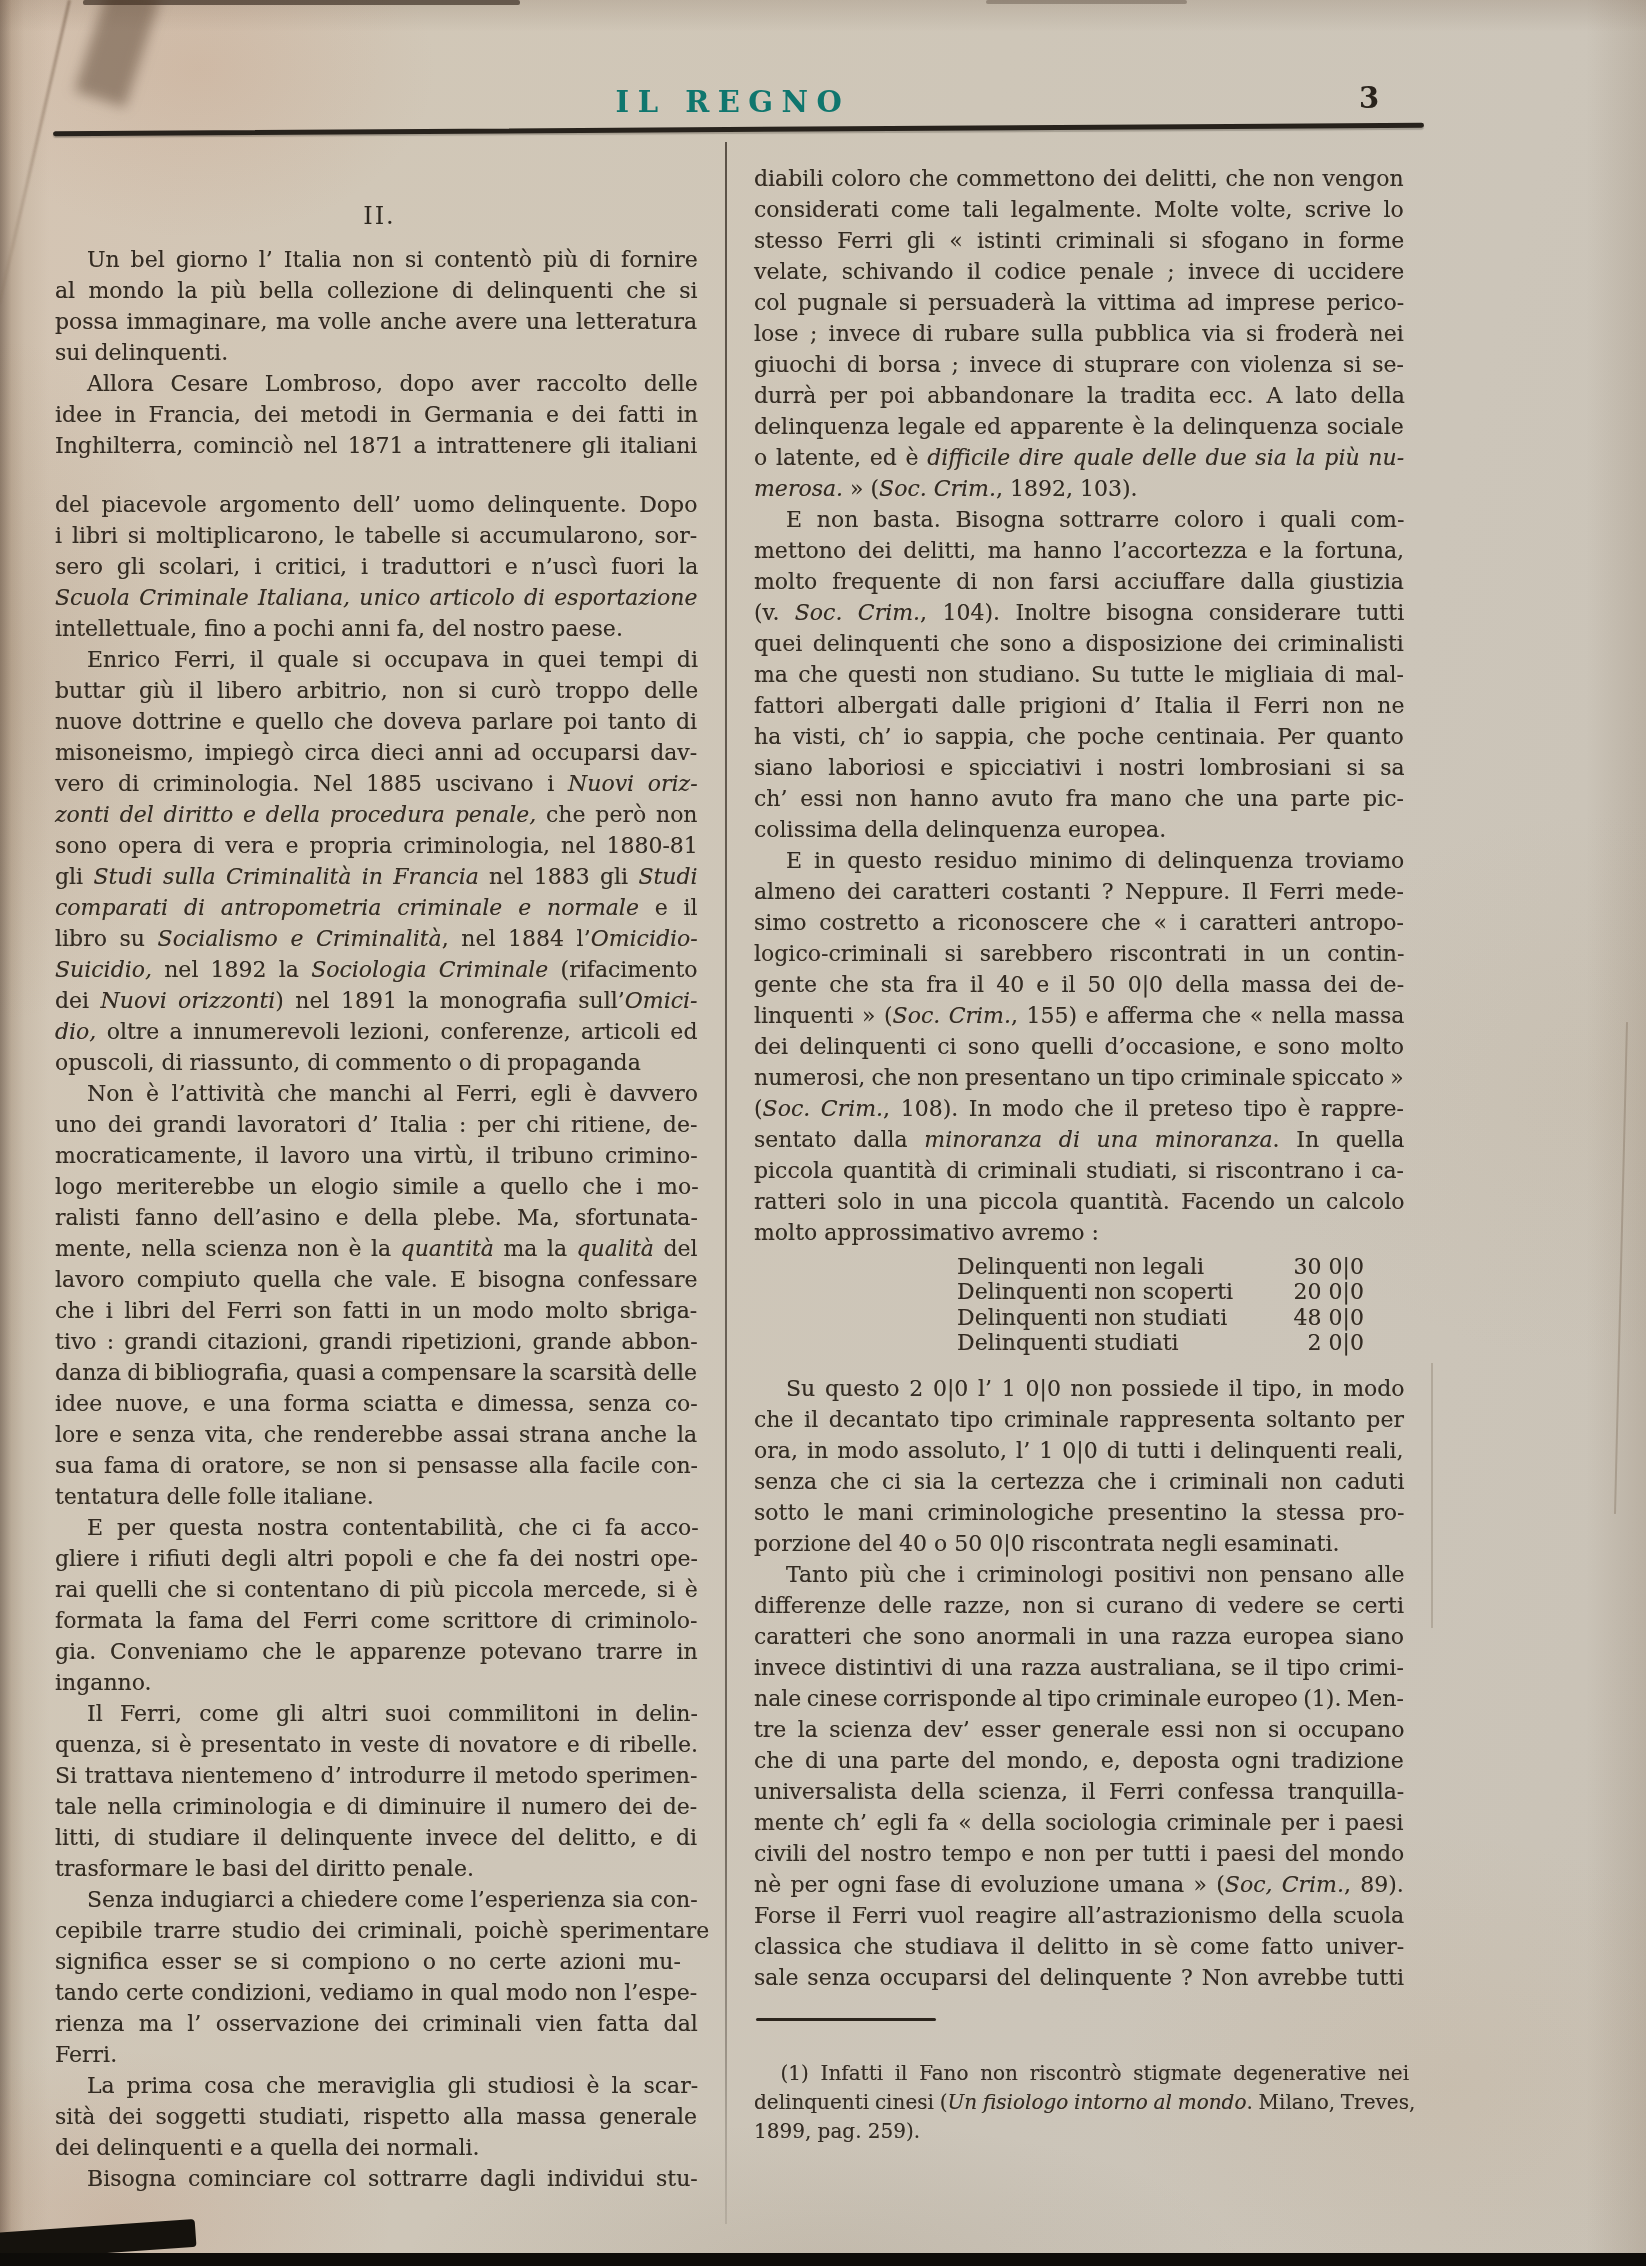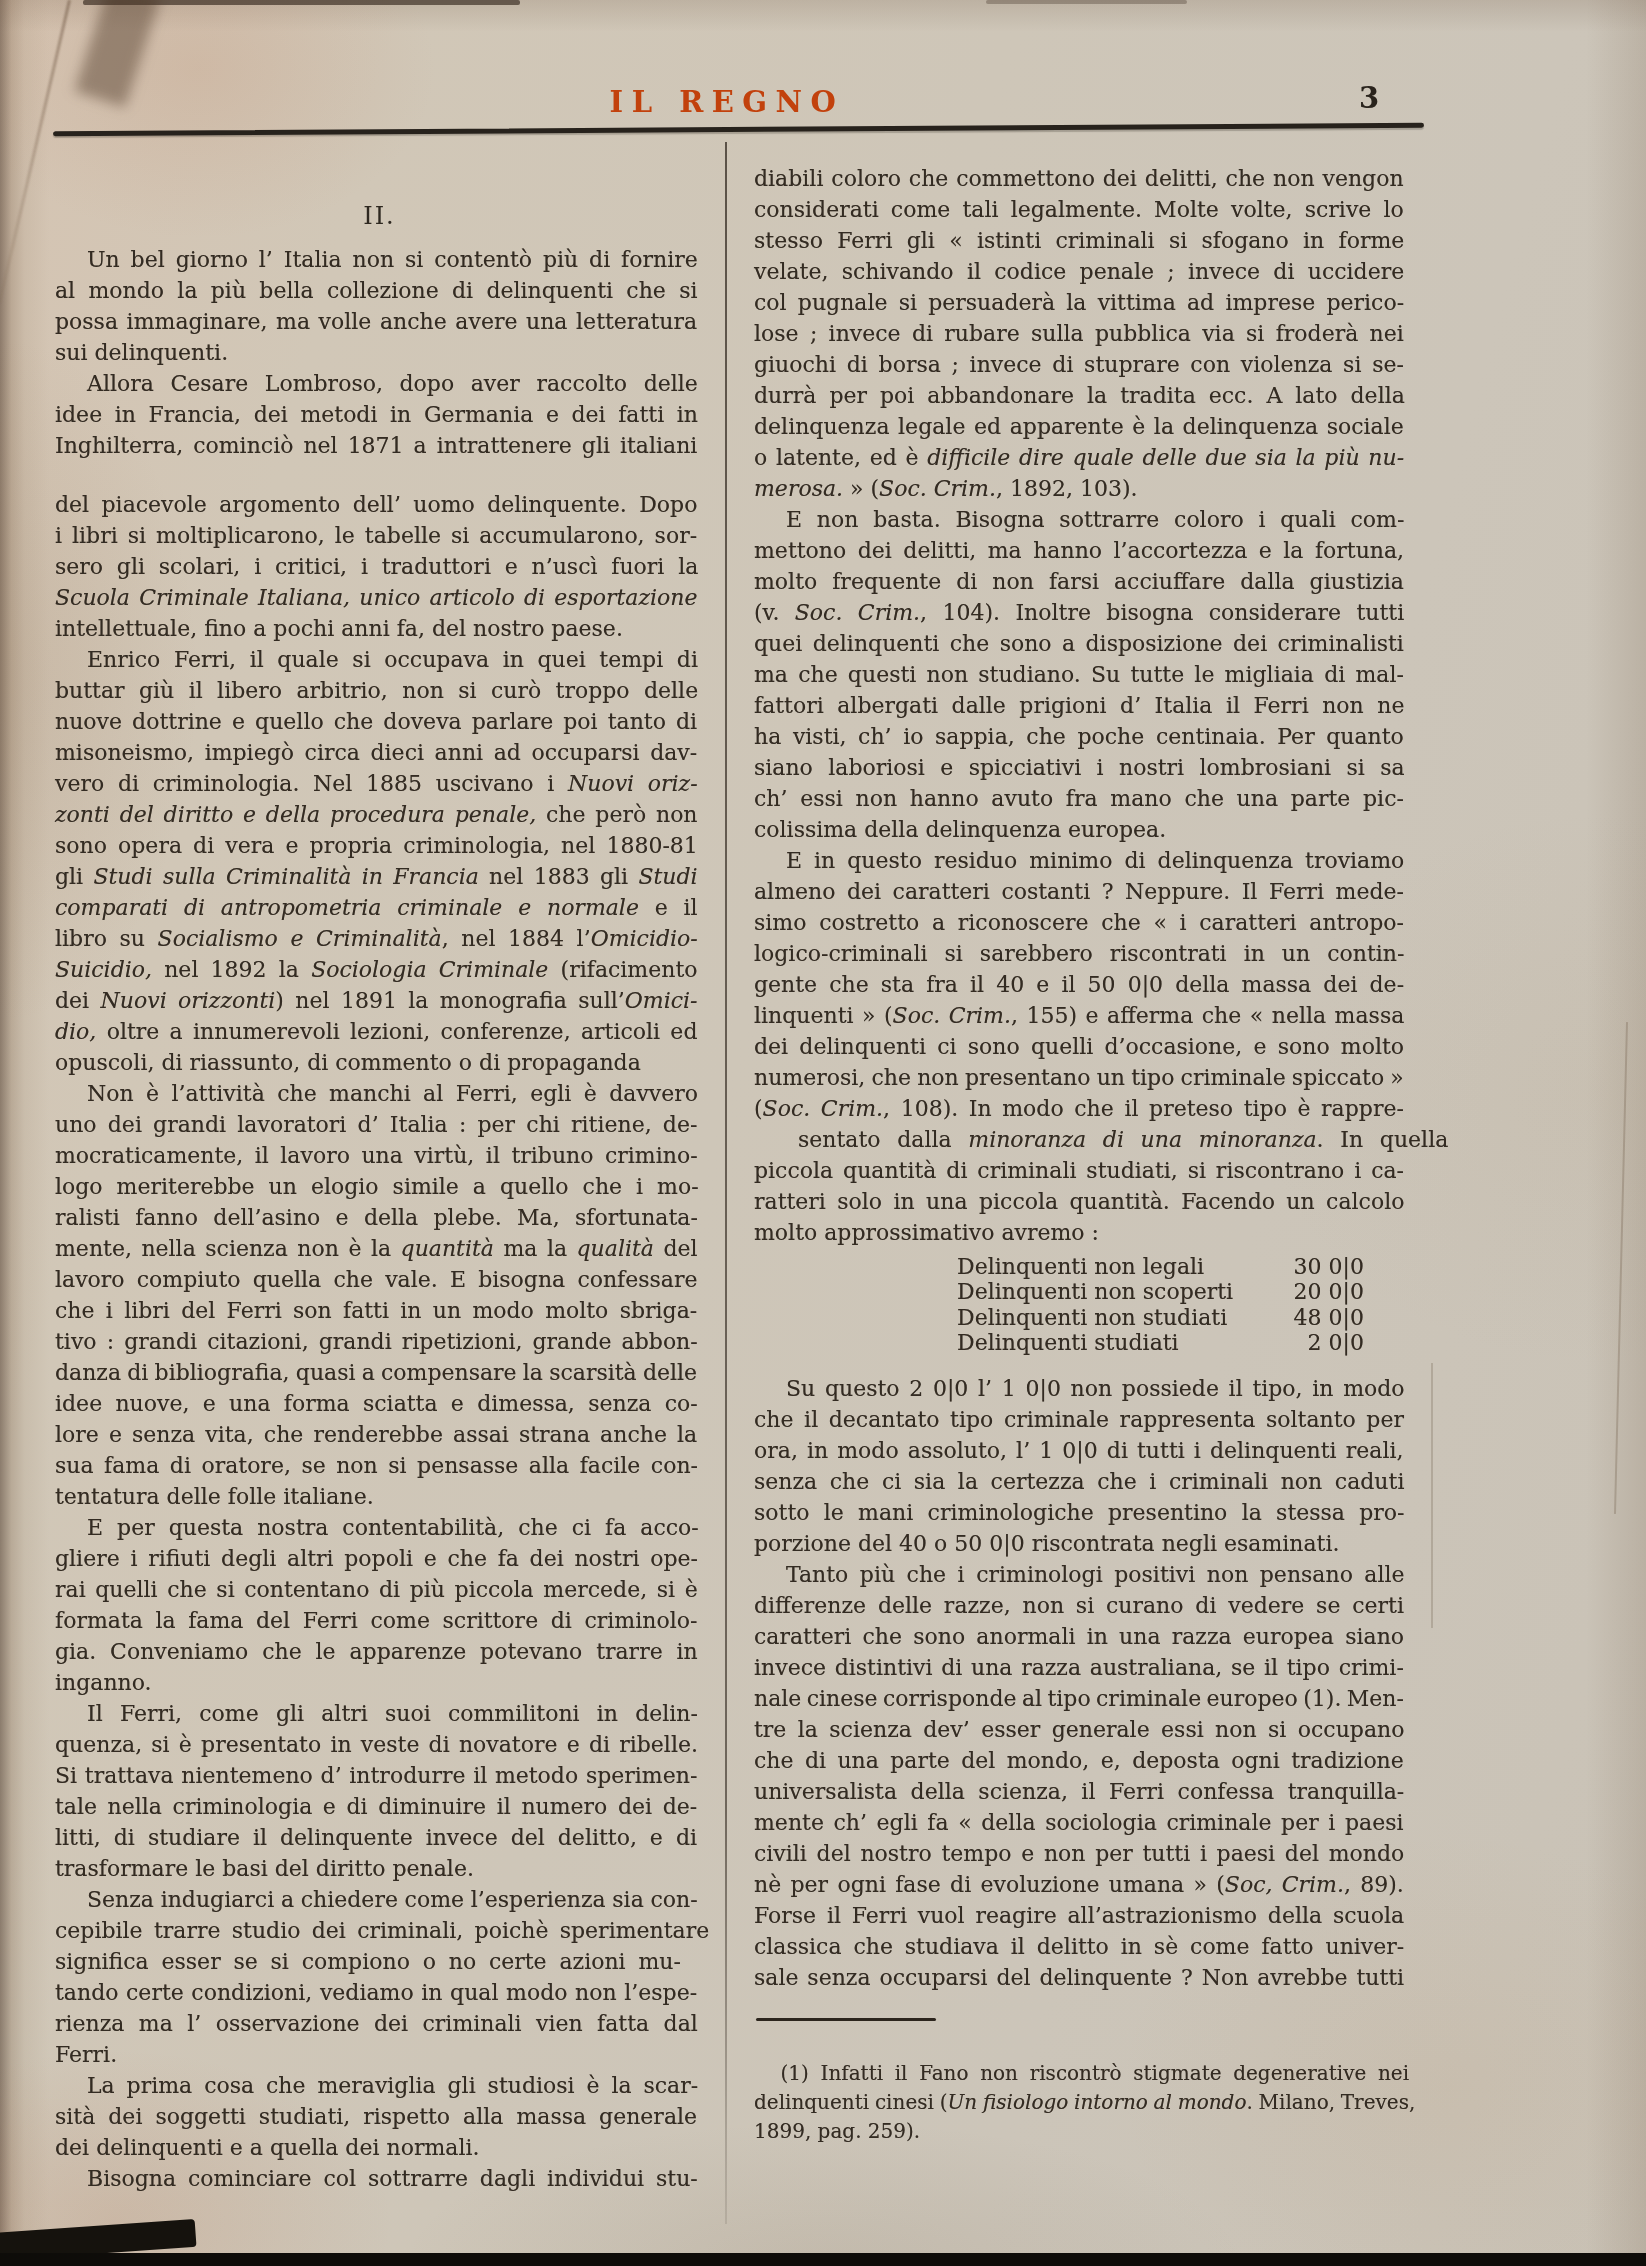--- a/index.html
+++ b/index.html
@@ -25,22 +25,22 @@
   .crease-left{position:absolute;left:68px;top:0;width:2.8px;height:312px;
       background:linear-gradient(180deg,rgba(90,65,45,.45),rgba(120,95,70,.10));
       transform:rotate(13deg);transform-origin:top center;filter:blur(0.9px);}
   .crease-right{position:absolute;left:1620px;top:1022px;width:1.9px;height:492px;
       background:rgba(110,90,70,.30);transform:rotate(1.4deg);filter:blur(0.5px);}
   .edge-line-right{position:absolute;left:1431px;top:1363px;width:1.9px;height:265px;background:rgba(100,85,65,.25);}
   .bottom-strip{position:absolute;left:0;bottom:0;width:1647px;height:14px;background:#0e0c09;}
   .bottom-wedge{position:absolute;left:-5.7px;bottom:5.7px;width:203px;height:28px;background:#15120d;
       transform:rotate(-4deg);transform-origin:left bottom;border-radius:3.8px;}
 
-  .masthead{position:absolute;left:49px;top:85px;width:1356px;text-align:center;
-      font-size:29px;font-weight:700;letter-spacing:8.5px;color:#c2410c;}
+  .masthead{position:absolute;left:55px;top:85px;width:1356px;text-align:center;
+      font-size:29px;font-weight:700;letter-spacing:8.5px;color:#0f766e;}
   .pageno{position:absolute;left:1359px;top:81px;font-size:29px;font-weight:700;color:#2a241d;}
   .head-rule{position:absolute;left:53px;top:127px;width:1371px;height:4.7px;background:#27221c;
       border-radius:2.8px;transform:rotate(-0.35deg);box-shadow:0 1.9px 0.9px rgba(39,34,28,.25);}
   .col-divider{position:absolute;left:725px;top:142px;width:1.9px;height:2082px;
       background:linear-gradient(180deg,rgba(79,70,60,.9) 0%,rgba(79,70,60,.75) 80%,rgba(79,70,60,.15) 100%);}
 
   .col{position:absolute;font-size:22px;}
   .col-left{left:55px;top:201px;width:649px;}
   .col-right{left:754px;top:163px;width:657px;}
   .sec-head{text-align:center;font-size:24px;letter-spacing:1.9px;line-height:30px;margin:0 0 13.2px 0;color:#2e2820;}
@@ -170,21 +170,21 @@
         <div class="jline plast"><span class="lw"><span>colissima della delinquenza europea.</span></span></div>
         <div class="jline pind" style="word-spacing: 5px;"><span class="lw"><span>E in questo residuo minimo di delinquenza troviamo</span></span></div>
         <div class="jline" style="word-spacing: 4.5px;"><span class="lw"><span>almeno dei caratteri costanti ? Neppure. Il Ferri mede-</span></span></div>
         <div class="jline" style="word-spacing: 5.7px;"><span class="lw"><span>simo costretto a riconoscere che « i caratteri antropo-</span></span></div>
         <div class="jline" style="word-spacing: 10px;"><span class="lw"><span>logico-criminali si sarebbero riscontrati in un contin-</span></span></div>
         <div class="jline" style="word-spacing: 5.1px;"><span class="lw"><span>gente che sta fra il 40 e il 50 0|0 della massa dei de-</span></span></div>
         <div class="jline" style="word-spacing: 1.5px;"><span class="lw"><span>linquenti » (</span><span class="it">Soc. Crim.</span><span>, 155) e afferma che « nella massa</span></span></div>
         <div class="jline" style="word-spacing: 4.2px;"><span class="lw"><span>dei delinquenti ci sono quelli d’occasione, e sono molto</span></span></div>
         <div class="jline" style="word-spacing: -0.8px;"><span class="lw"><span>numerosi, che non presentano un tipo criminale spiccato »</span></span></div>
         <div class="jline" style="word-spacing: 3.6px;"><span class="lw"><span>(</span><span class="it">Soc. Crim.</span><span>, 108). In modo che il preteso tipo è rappre-</span></span></div>
-        <div class="jline" style="word-spacing: 9.7px; margin-left: 44px;"><span class="lw"><span>sentato dalla </span><span class="it">minoranza di una minoranza</span><span>. In quella</span></span></div>
+        <div class="jline" style="word-spacing: 9.7px;"><span class="lw"><span>sentato dalla </span><span class="it">minoranza di una minoranza</span><span>. In quella</span></span></div>
         <div class="jline" style="word-spacing: 2.9px;"><span class="lw"><span>piccola quantità di criminali studiati, si riscontrano i ca-</span></span></div>
         <div class="jline" style="word-spacing: 4.4px;"><span class="lw"><span>ratteri solo in una piccola quantità. Facendo un calcolo</span></span></div>
         <div class="jline plast"><span class="lw"><span>molto approssimativo avremo :</span></span></div>
       </div>
     <div class="stats-table">
         <div class="stats-row">
           <span>Delinquenti non legali</span>
           <span class="val">30 0|0</span>
         </div>
         <div class="stats-row">

